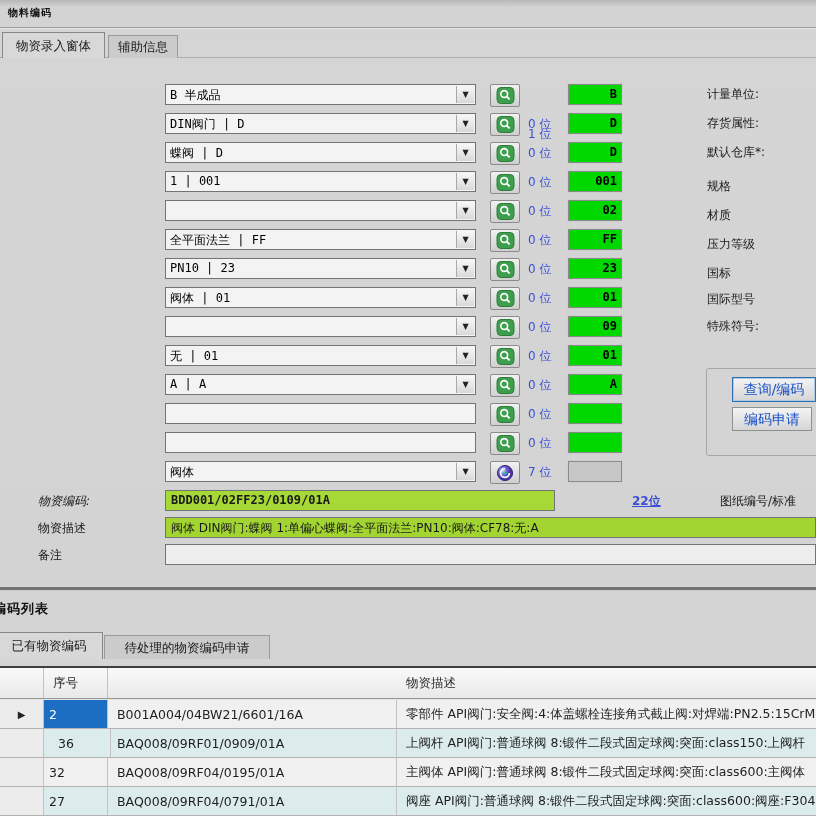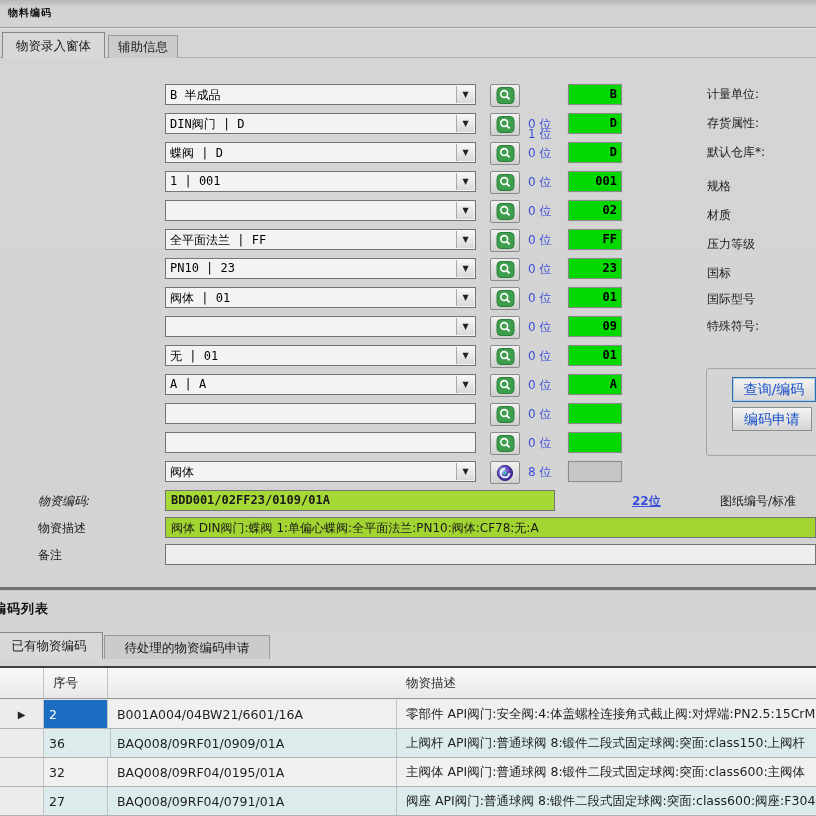--- a/index.html
+++ b/index.html
@@ -265,21 +265,21 @@
               <stop offset="0%" stop-color="#b9e6f5"></stop>
               <stop offset="55%" stop-color="#7a5fd0"></stop>
               <stop offset="100%" stop-color="#4a2f9e"></stop>
             </radialGradient>
           </defs>
           <circle cx="9" cy="9" r="7.6" fill="url(#gg)" stroke="#3a2a80"></circle>
           <path d="M9 4.6 A4.4 4.4 0 1 0 13.4 9" fill="none" stroke="#e8fbff" stroke-width="1.7"></path>
           <circle cx="9" cy="9" r="1.6" fill="#27c4a0"></circle>
         </svg>
       </div>
-      <div class="abs bits" style="top: 464px;">8 位</div>
+      <div class="abs bits" style="top: 464px;">7 位</div>
       <div class="abs code-box gray" style="top: 461px;"></div>
     </div>
 
   <div class="abs row-label lbl-black" style="top:493px;font-style:italic;">物资编码:</div>
   <div class="abs field f-code" style="top:490px;">BDD001/02FF23/0109/01A</div>
   <div class="abs len-link" style="top:493px;">22位</div>
   <div class="abs side-label" style="top:493px;">图纸编号/标准</div>
 
   <div class="abs row-label lbl-black" style="top:520px;">物资描述</div>
   <div class="abs field f-desc" style="top:517px;">阀体  DIN阀门:蝶阀  1:单偏心蝶阀:全平面法兰:PN10:阀体:CF78:无:A</div>
@@ -319,21 +319,21 @@
         <div class="g-row" style="top: 32px; background: rgb(240, 240, 240);">
           <div class="g-cell" style="left: 0px; width: 44px; background: rgb(236, 236, 236); justify-content: center; padding-left: 0px;">
             <span class="row-arrow">▶</span>
           </div>
           <div class="g-cell sel-cell" style="left: 44px; width: 64px; padding-left: 5px;">2</div>
           <div class="g-cell" style="left: 108px; width: 289px;">B001A004/04BW21/6601/16A</div>
           <div class="g-cell" style="left: 397px; width: 419px; border-right: none;">零部件 API阀门:安全阀:4:体盖螺栓连接角式截止阀:对焊端:PN2.5:15CrM</div>
         </div>
         <div class="g-row" style="top: 61px; background: rgb(220, 236, 236);">
           <div class="g-cell" style="left: 0px; width: 44px; background: rgb(236, 236, 236); justify-content: center; padding-left: 0px;"></div>
-          <div class="g-cell" style="left: 44px; width: 67px; padding-left: 5px;">36</div>
+          <div class="g-cell" style="left: 44px; width: 67px; padding-left: 14px;">36</div>
           <div class="g-cell" style="left: 108px; width: 289px;">BAQ008/09RF01/0909/01A</div>
           <div class="g-cell" style="left: 397px; width: 419px; border-right: none;">上阀杆 API阀门:普通球阀 8:锻件二段式固定球阀:突面:class150:上阀杆</div>
         </div>
         <div class="g-row" style="top: 90px; background: rgb(240, 240, 240);">
           <div class="g-cell" style="left: 0px; width: 44px; background: rgb(236, 236, 236); justify-content: center; padding-left: 0px;"></div>
           <div class="g-cell" style="left: 44px; width: 64px; padding-left: 5px;">32</div>
           <div class="g-cell" style="left: 108px; width: 289px;">BAQ008/09RF04/0195/01A</div>
           <div class="g-cell" style="left: 397px; width: 419px; border-right: none;">主阀体 API阀门:普通球阀 8:锻件二段式固定球阀:突面:class600:主阀体</div>
         </div>
         <div class="g-row" style="top: 119px; background: rgb(220, 236, 236);">

